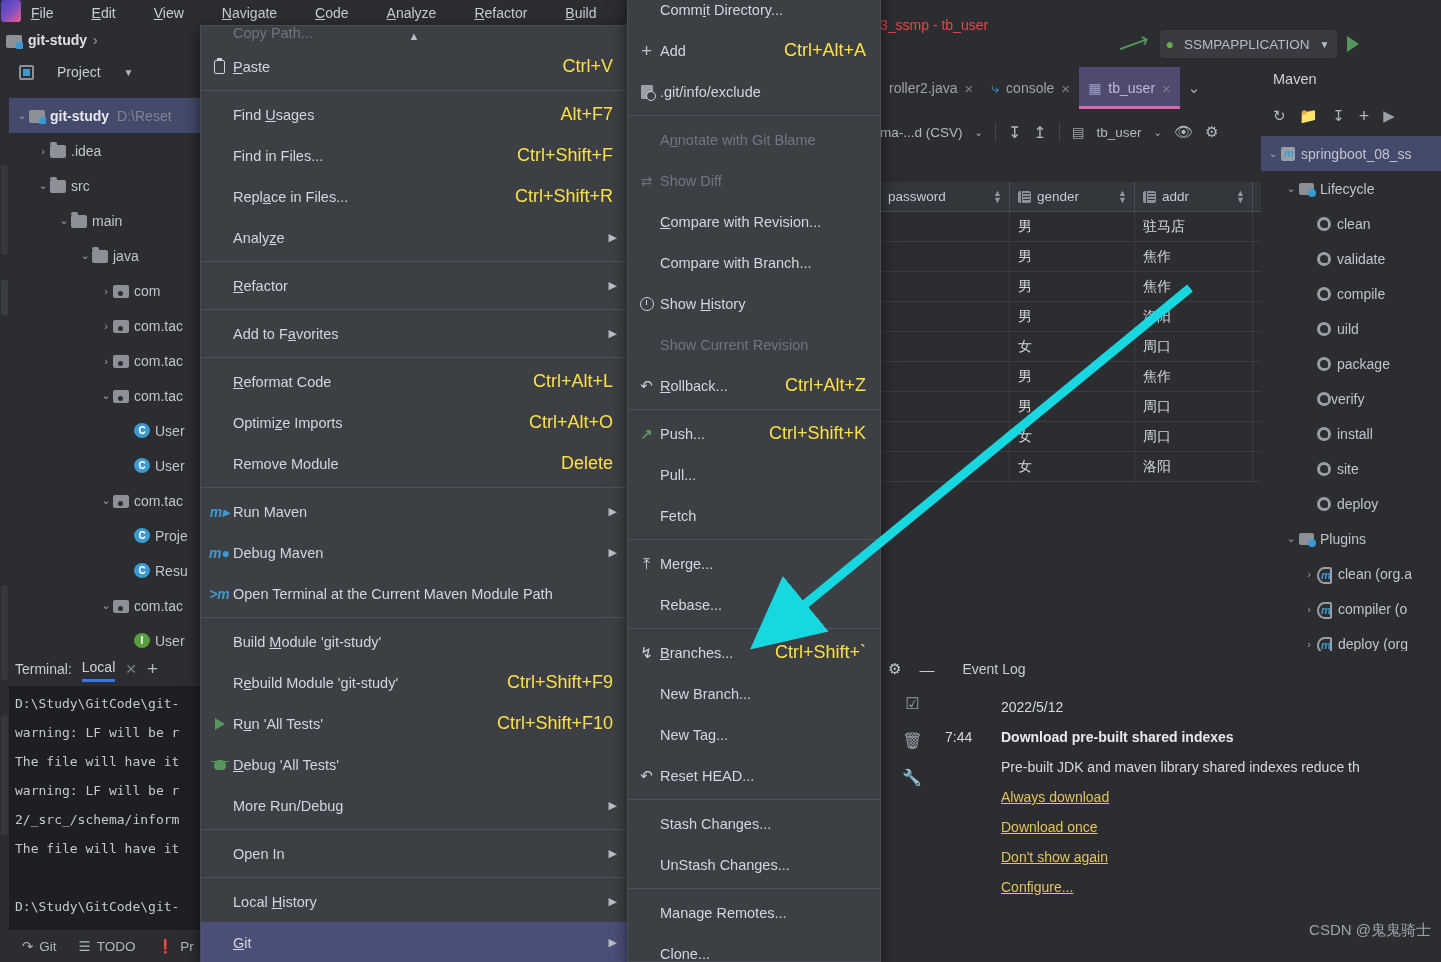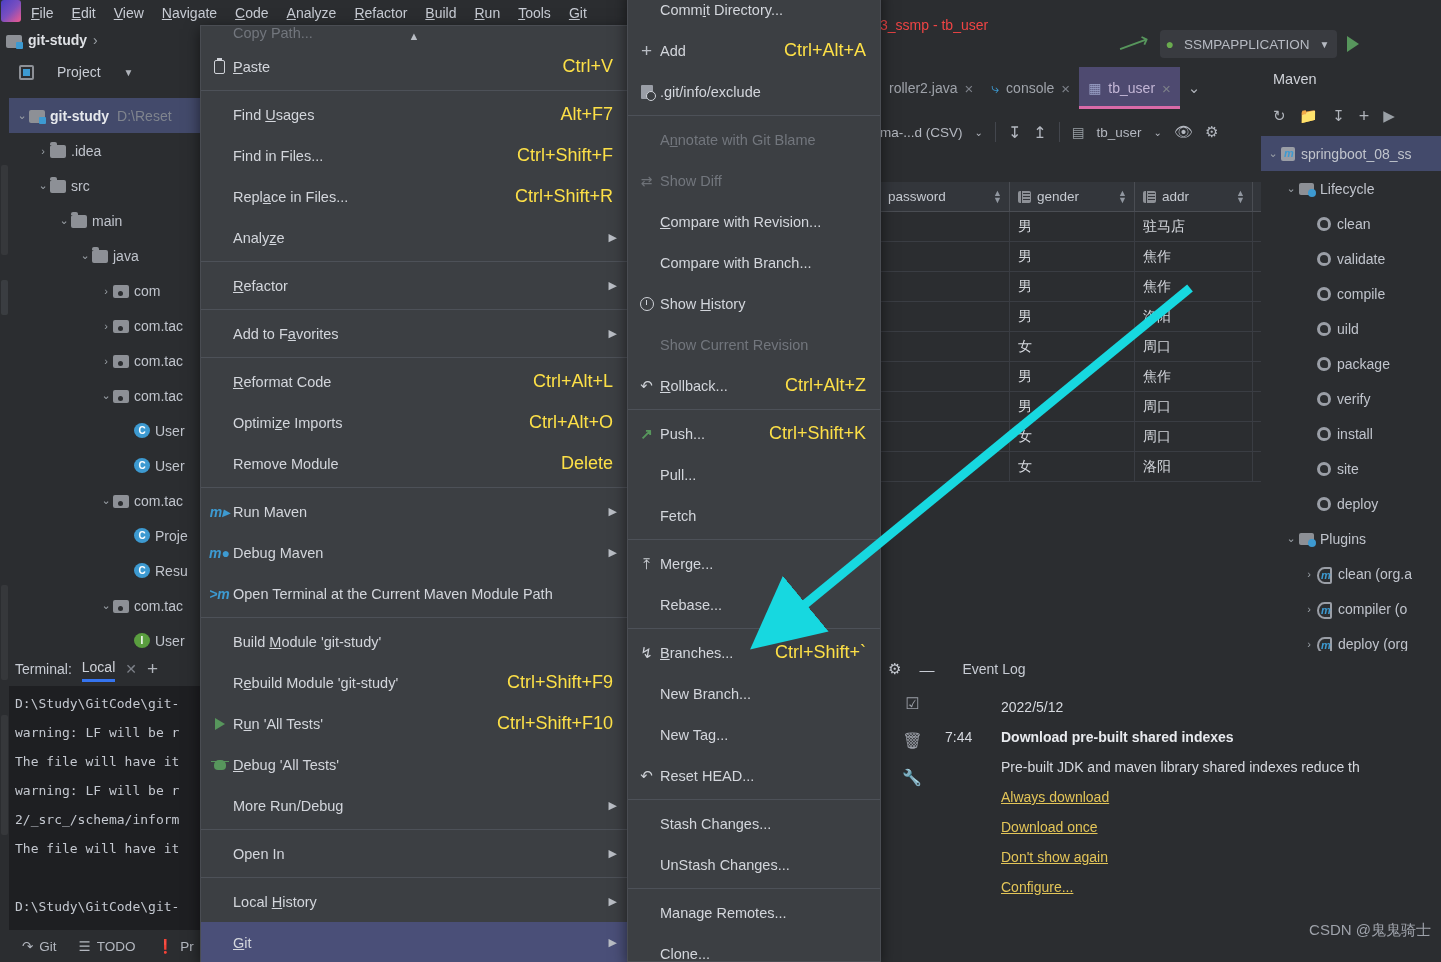--- a/index.html
+++ b/index.html
@@ -223,21 +223,21 @@
 
   .watermark{position:absolute;right:10px;bottom:22px;color:#9ea2aa;font-size:15px;}
 </style>
 </head>
 <body>
 
 <div id="app">
 
   <div class="menubar">
     <div class="logo"></div>
-    <div id="menubar-items" style="display:flex;align-items:flex-end;">
+    <div id="menubar-items" style="display:flex;align-items:flex-end;gap:20px;">
         <div class="menubar-item"><u>F</u>ile</div>
         <div class="menubar-item"><u>E</u>dit</div>
         <div class="menubar-item"><u>V</u>iew</div>
         <div class="menubar-item"><u>N</u>avigate</div>
         <div class="menubar-item"><u>C</u>ode</div>
         <div class="menubar-item"><u>A</u>nalyze</div>
         <div class="menubar-item"><u>R</u>efactor</div>
         <div class="menubar-item"><u>B</u>uild</div>
         <div class="menubar-item"><u>R</u>un</div>
         <div class="menubar-item"><u>T</u>ools</div>
@@ -531,21 +531,21 @@
         <span style="margin-left:6px;">uild</span>
       </div>
       <div class="mrow" style="padding-left: 40px;">
         <span class="chev"></span>
         <span class="gear"></span>
         <span style="margin-left:6px;">package</span>
       </div>
       <div class="mrow" style="padding-left: 40px;">
         <span class="chev"></span>
         <span class="gear"></span>
-        <span style="margin-left:6px;">verify</span>
+        <span style="">verify</span>
       </div>
       <div class="mrow" style="padding-left: 40px;">
         <span class="chev"></span>
         <span class="gear"></span>
         <span style="margin-left:6px;">install</span>
       </div>
       <div class="mrow" style="padding-left: 40px;">
         <span class="chev"></span>
         <span class="gear"></span>
         <span style="margin-left:6px;">site</span>

